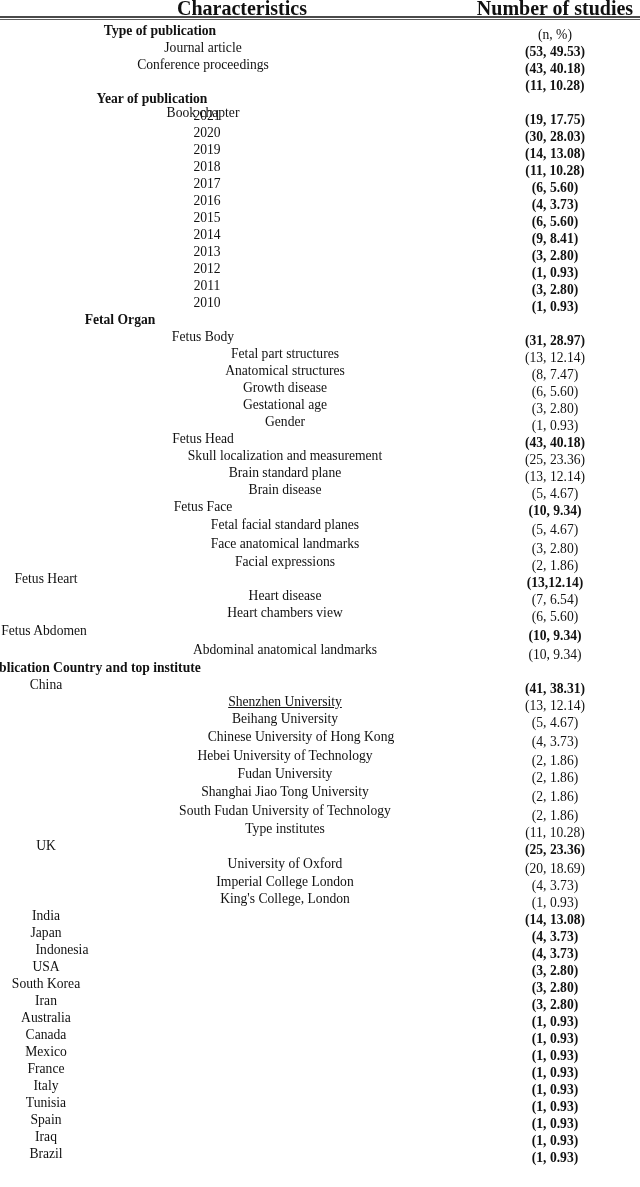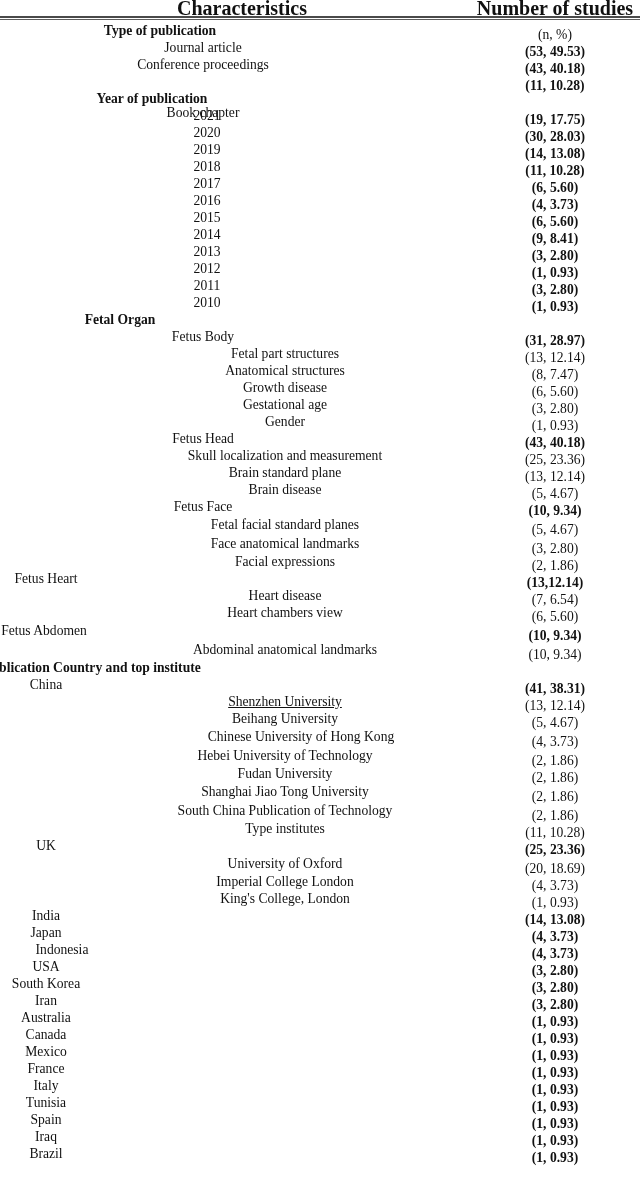--- a/index.html
+++ b/index.html
@@ -375,21 +375,21 @@
         <div class="cell-value">(2, 1.86)</div>
       </div>
       <div class="row tall">
         <div class="cell-label">
           <span class="lbl" style="left: 285px;">Shanghai Jiao Tong University</span>
         </div>
         <div class="cell-value">(2, 1.86)</div>
       </div>
       <div class="row tall">
         <div class="cell-label">
-          <span class="lbl" style="left: 285px;">South China Publication of Technology</span>
+          <span class="lbl" style="left: 285px;">South Fudan University of Technology</span>
         </div>
         <div class="cell-value">(2, 1.86)</div>
       </div>
       <div class="row">
         <div class="cell-label">
           <span class="lbl" style="left: 285px;">Type institutes</span>
         </div>
         <div class="cell-value">(11, 10.28)</div>
       </div>
       <div class="row bold">

